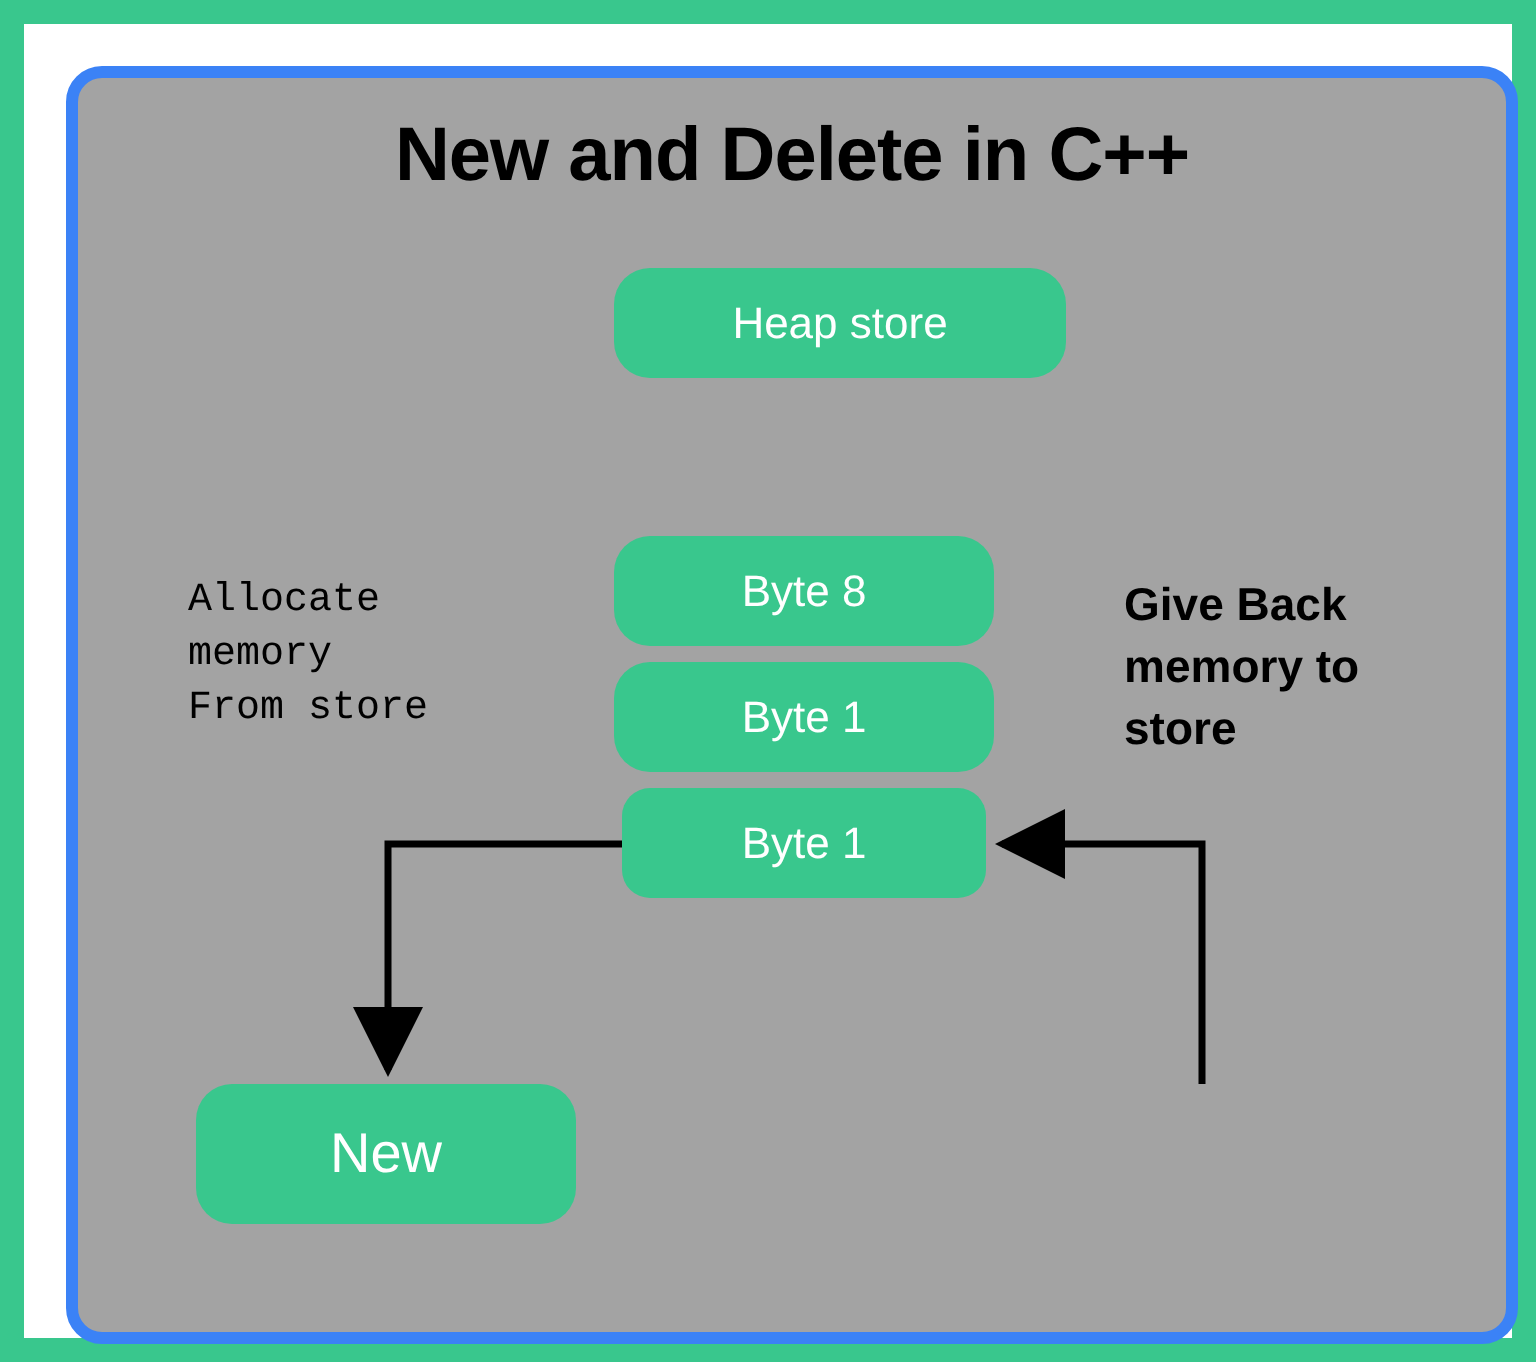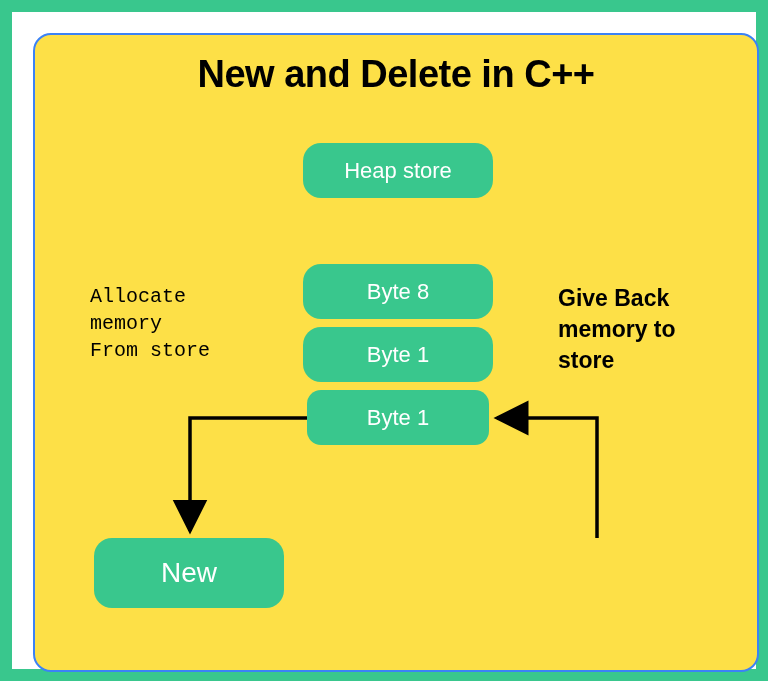--- a/index.html
+++ b/index.html
@@ -22,23 +22,23 @@
       height: 681px;
       border: 12px solid #39c78d;
       border-radius: 0;
     }
     .inner-frame {
       position: absolute;
       top: 21px;
       left: 21px;
       width: 726px;
       height: 639px;
-      border: 2px solid #3b82f6;
+      border: 6px solid #3b82f6;
       border-radius: 18px;
-      background: #fde047;
+      background: #a3a3a3;
     }
     .title {
       position: absolute;
       top: 18px;
       left: 0;
       width: 100%;
       text-align: center;
       font-size: 38px;
       font-weight: 800;
       color: #000;
@@ -50,23 +50,23 @@
       color: #fff;
       font-size: 22px;
       font-weight: 400;
       display: flex;
       align-items: center;
       justify-content: center;
       border-radius: 18px;
       white-space: nowrap;
     }
     .heap-store {
-      top: 108px;
+      top: 95px;
       left: 268px;
-      width: 190px;
+      width: 226px;
       height: 55px;
     }
     .byte-n {
       top: 166px;
       left: 268px;
       width: 190px;
       height: 55px;
     }
     .byte-2 {
       top: 229px;

